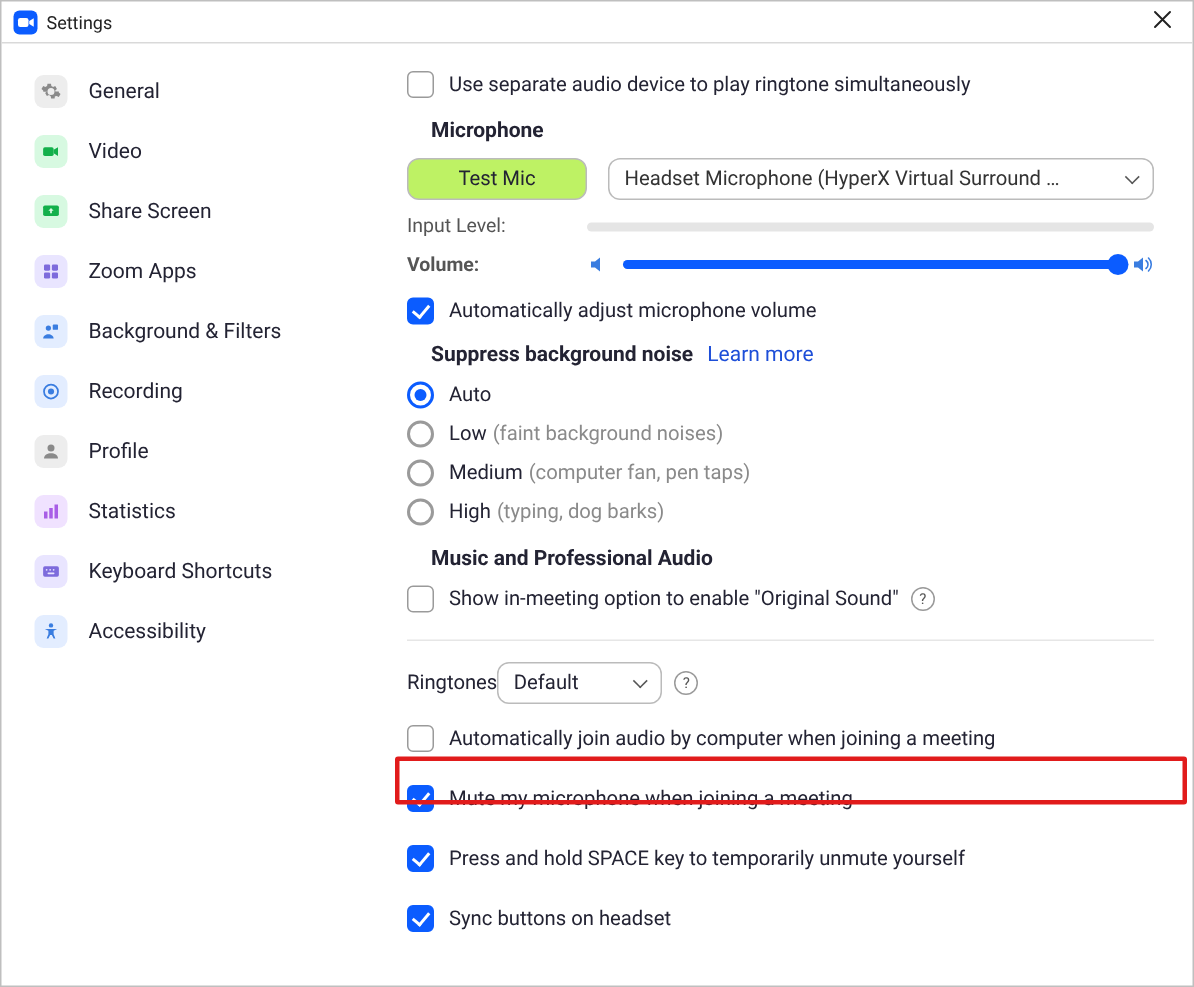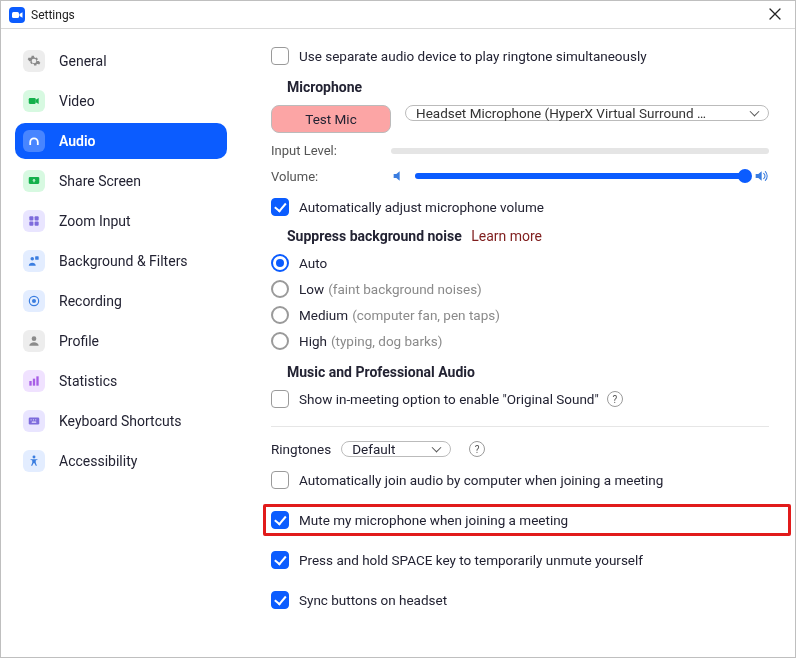--- a/index.html
+++ b/index.html
@@ -92,44 +92,44 @@
     border: solid #fff;
     border-width: 0 2px 2px 0;
     transform: rotate(40deg) translate(-1px,-1px);
   }
   .opt-label { font-size: 13.5px; color:#232333; }
   .hint { color:#8a8a8a; margin-left:4px;}
   .section-title { font-weight: 700; font-size: 14px; margin: 14px 0 10px 16px; }
   .btn {
     border:1px solid #bbb; border-radius:8px;
     padding: 5px 24px;
-    background:#fca5a5; cursor:pointer;
+    background:#bef264; cursor:pointer;
     font-size:13.5px; color:#232333;
     display:inline-flex; align-items:center; justify-content:center;
   }
   .select {
     border:1px solid #bbb; border-radius:8px;
-    height:16px; padding: 0 28px 0 10px;
+    height:28px; padding: 0 28px 0 10px;
     background:#fff; cursor:pointer;
     font-size:13.5px; color:#232333;
     position:relative; display:inline-flex; align-items:center;
   }
   .select::after {
     content:""; position:absolute; right:10px; top:50%;
     width:6px; height:6px;
     border: solid #555; border-width: 0 1.5px 1.5px 0;
     transform: translateY(-70%) rotate(45deg);
   }
   .mic-row { display:flex; gap:14px; margin-bottom:10px;}
   .mic-btn { width:120px; }
   .mic-select { flex:1; color:#333;}
   .level-row { display:flex; align-items:center; margin-top:8px;}
   .level-label { width:120px; color:#555; }
   .level-track { flex:1; height:6px; background:#e5e5e5; border-radius:3px; position:relative; }
-  .vol-row { display:flex; align-items:center; margin-top:10px;}
+  .vol-row { display:flex; align-items:center; margin-top:10px;font-weight:bold;}
   .vol-label { width:120px; color:#555;}
   .speaker-ic { width:16px; height:16px; }
   .slider-wrap { flex:1; display:flex; align-items:center; gap:8px;}
   .slider {
     flex:1; height:6px; background:#e5e5e5; border-radius:3px; position:relative;
   }
   .slider-fill {
     position:absolute; left:0; top:0; bottom:0;
     background:#0b5cff; border-radius:3px;
   }
@@ -138,27 +138,27 @@
     width:14px;height:14px;border-radius:50%;
     background:#0b5cff;
   }
   .radio {
     width:18px;height:18px;border:2px solid #9a9a9a;border-radius:50%;
     display:inline-flex;align-items:center;justify-content:center;
     margin-right:10px; cursor:pointer; flex-shrink:0;
   }
   .radio.selected { border-color:#0b5cff; }
   .radio.selected::after { content:""; width:8px;height:8px;border-radius:50%;background:#0b5cff;}
-  .learn { color:#7f1d1d; margin-left:6px; cursor:pointer;}
+  .learn { color:#1d4ed8; margin-left:6px; cursor:pointer;}
   .q-icon {
     width:16px;height:16px;border:1px solid #9a9a9a;border-radius:50%;
     display:inline-flex;align-items:center;justify-content:center;
     font-size:10px;color:#555;margin-left:8px; cursor:pointer;
   }
-  .ringtone-row { display:flex;align-items:center; gap:10px; margin-top:14px;}
+  .ringtone-row { display:flex;align-items:center; margin-top:14px;}
   .hr { border:none; border-top:1px solid #e6e6e6; margin:18px 0 14px 0; }
   .stack > .row { margin-top:22px; }
   .stack > .row:first-child { margin-top:14px;}
   .advanced { margin-top:48px; }
 
   .highlight-box {
     position:absolute;
     border:3px solid #e11b1b;
     border-radius:2px;
     pointer-events:none;
@@ -202,28 +202,20 @@
       <div class="sb-item">
         <span class="sb-icon" style="background:#d7f9e1;">
           <svg viewBox="0 0 24 24" fill="#13b04b">
               <rect x="3" y="7" width="12" height="10" rx="2"></rect>
               <path d="M15 10l5-3v10l-5-3z"></path>
             </svg>
         </span>
         <span class="sb-label">Video</span>
       </div>
 
-      <div class="sb-item selected">
-        <span class="sb-icon" style="background:rgba(255,255,255,.25);">
-          <svg viewBox="0 0 24 24" fill="#fff">
-              <path d="M4 14a8 8 0 0116 0v5h-3v-5a5 5 0 00-10 0v5H4v-5z"></path>
-            </svg>
-        </span>
-        <span class="sb-label">Audio</span>
-      </div>
 
       <div class="sb-item">
         <span class="sb-icon" style="background:#d7f9e1;">
           <svg viewBox="0 0 24 24" fill="#13b04b">
               <rect x="3" y="5" width="18" height="12" rx="2"></rect>
               <path d="M12 8l3 3h-2v3h-2v-3H9l3-3z" fill="#d7f9e1"></path>
             </svg>
         </span>
         <span class="sb-label">Share Screen</span>
       </div>
@@ -231,21 +223,21 @@
 
       <div class="sb-item">
         <span class="sb-icon" style="background:#e9e5ff;">
           <svg viewBox="0 0 24 24" fill="#7d6bdc">
               <rect x="4" y="4" width="7" height="7" rx="1.5"></rect>
               <rect x="13" y="4" width="7" height="7" rx="1.5"></rect>
               <rect x="4" y="13" width="7" height="7" rx="1.5"></rect>
               <rect x="13" y="13" width="7" height="7" rx="1.5"></rect>
             </svg>
         </span>
-        <span class="sb-label">Zoom Input</span>
+        <span class="sb-label">Zoom Apps</span>
       </div>
 
       <div class="sb-item">
         <span class="sb-icon" style="background:#e3edff;">
           <svg viewBox="0 0 24 24" fill="#3a7de0">
               <circle cx="9" cy="8" r="3"></circle>
               <path d="M3 20c0-3 3-5 6-5s6 2 6 5H3z"></path>
               <rect x="14" y="4" width="6" height="6" rx="1"></rect>
             </svg>
         </span>

